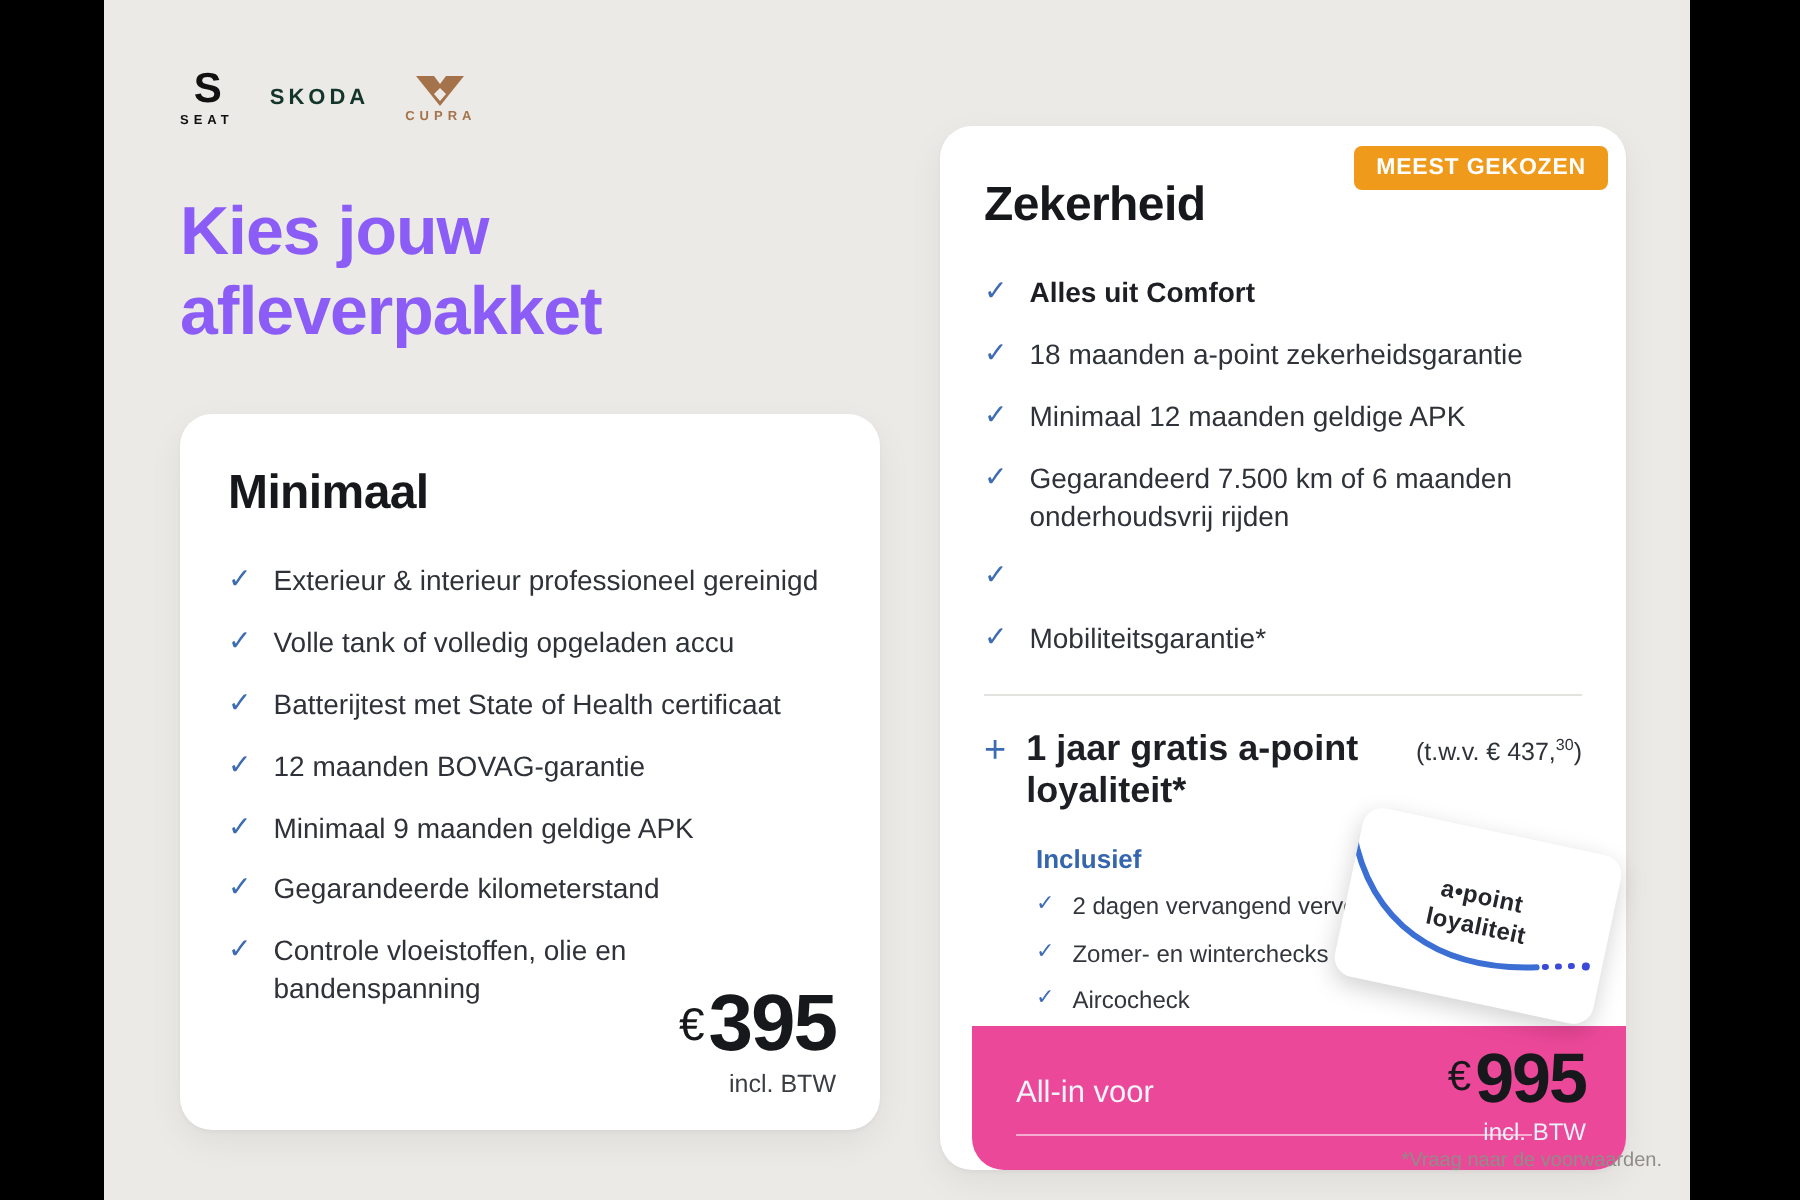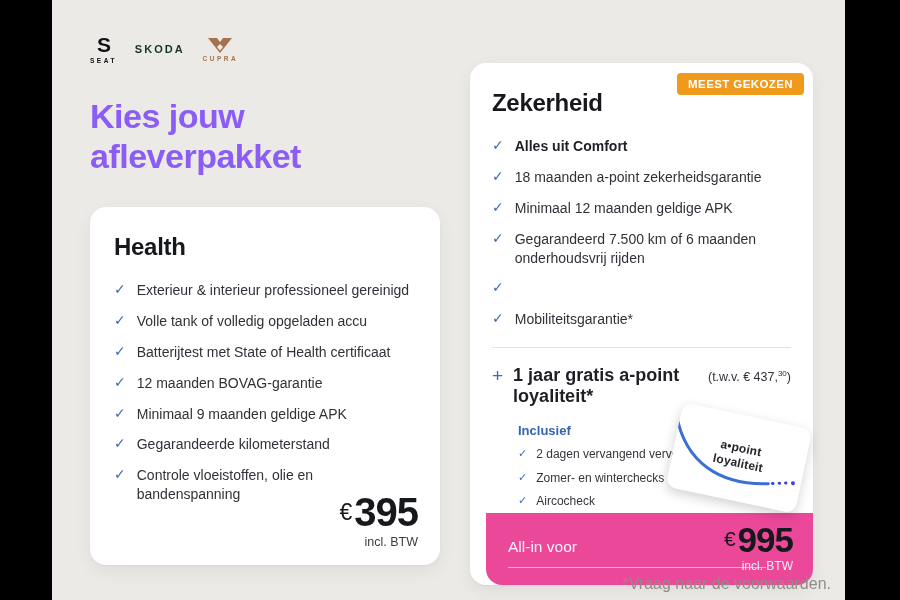--- a/index.html
+++ b/index.html
@@ -67,21 +67,21 @@
   .zfooter { position:absolute; left:16px; right:0; bottom:0; height:72px; background:#ec4899;
              border-radius:0 0 16px 16px; }
   .zfooter-label { position:absolute; left:22px; top:25px; color:#F2F5FB; font-size:15.5px; font-weight:500; }
   .zfooter-line { position:absolute; left:22px; bottom:17px; width:258px; height:1.5px;
                   background:rgba(255,255,255,.55); }
   .zfooter-price { position:absolute; right:20px; top:9px; text-align:right; color:#fff; }
   .zfooter-price .price-cur { font-size:21px; margin-top:5px; }
   .zfooter-price .price-num { font-size:35px; }
   .zfooter-note { font-size:12px; color:#EAF0FA; margin-top:2px; }
 
-  .footnote { position:absolute; right:14px; top:575px; font-size:16px; color:#8F8D88; }
+  .footnote { position:absolute; right:14px; top:575px; font-size:10px; color:#8F8D88; }
 </style>
 </head>
 <body>
 
 <div class="stage">
 
   <div class="brands">
     <div class="brand">
       <div class="seat-glyph">S</div>
       <div class="seat-word">SEAT</div>
@@ -94,21 +94,21 @@
         <path d="M2,2 L11,2 L14,6 L17,2 L26,2 L14,17 Z" fill="#A5734B"></path>
         <path d="M14,8 L17,11 L14,14.5 L11,11 Z" fill="#ECEAE6"></path>
       </svg>
       <div class="cupra-word">CUPRA</div>
     </div>
   </div>
 
   <h1 class="heading">Kies jouw afleverpakket</h1>
 
   <section class="card card-comfort">
-    <h2 class="card-title">Health</h2>
+    <h2 class="card-title">Minimaal</h2>
     <ul class="features">
 
         <li>
           <span class="check">✓</span>
           <span>Exterieur &amp; interieur professioneel gereinigd</span>
         </li>
 
         <li>
           <span class="check">✓</span>
           <span>Volle tank of volledig opgeladen accu</span>

